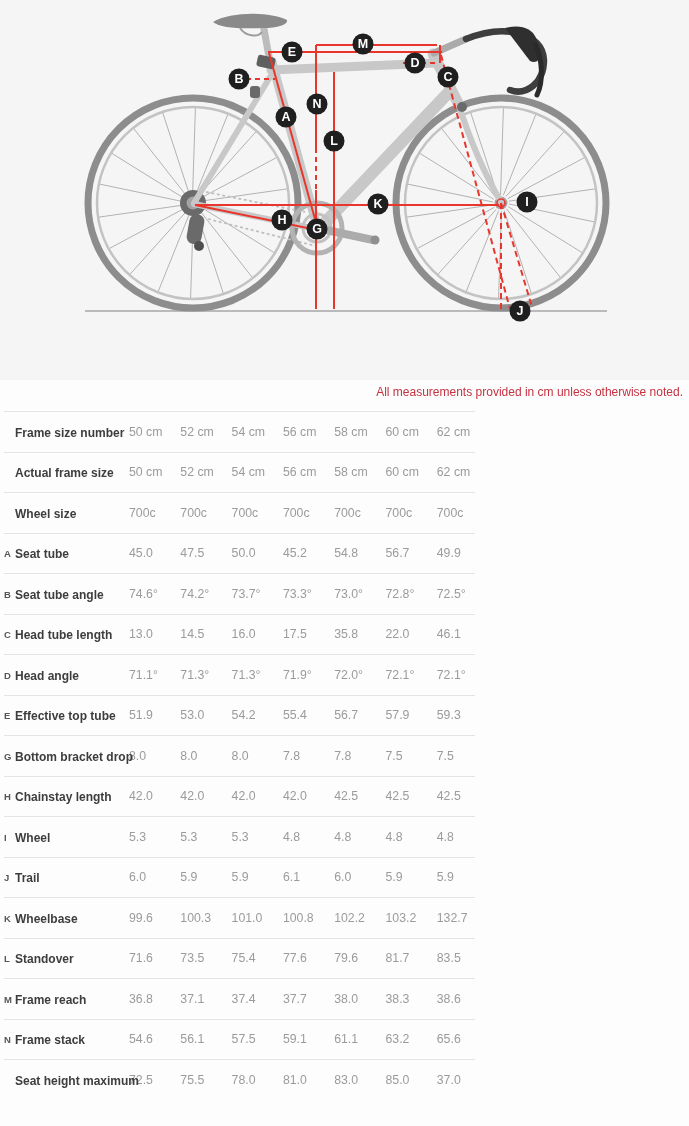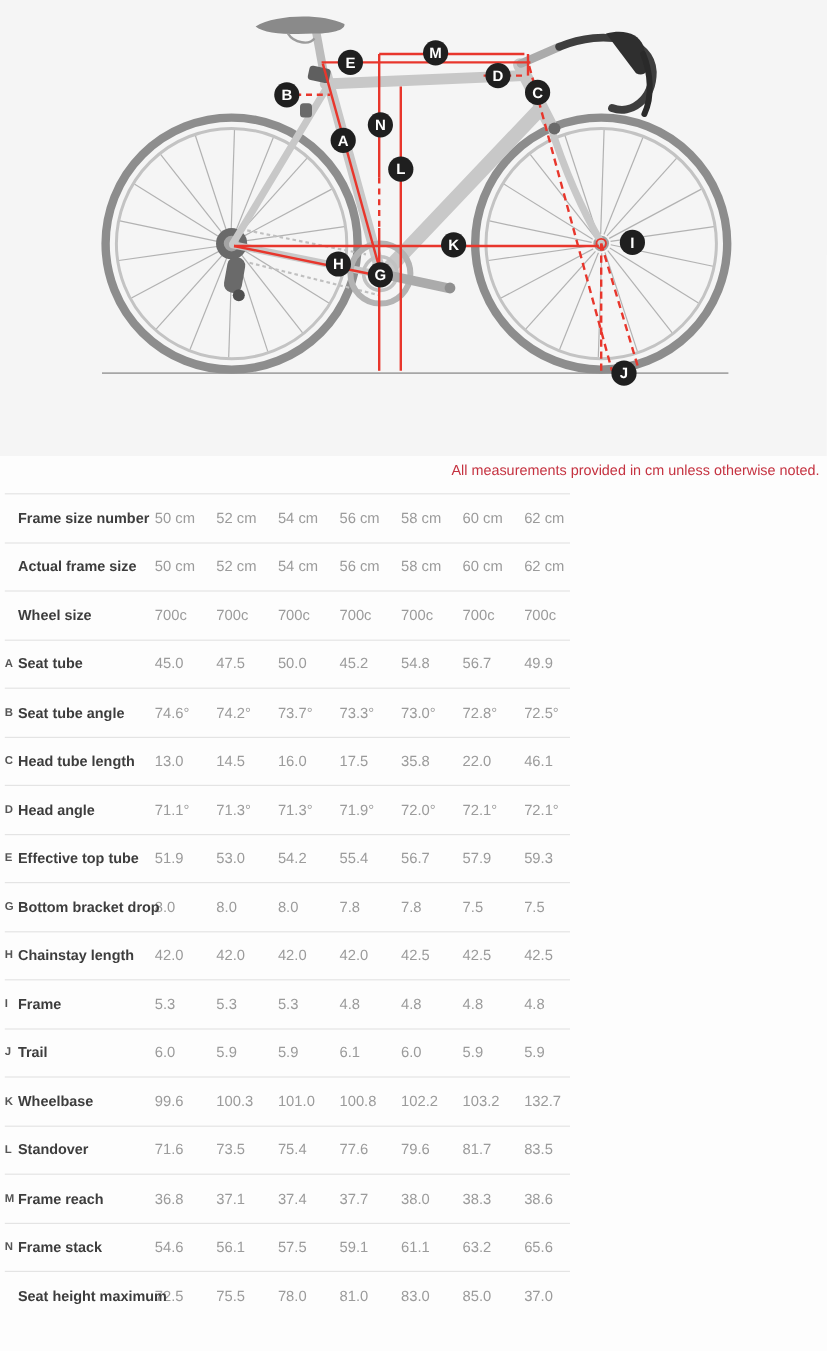--- a/index.html
+++ b/index.html
@@ -327,21 +327,21 @@
         <div class="cell-value">42.0</div>
         <div class="cell-value">42.0</div>
         <div class="cell-value">42.0</div>
         <div class="cell-value">42.5</div>
         <div class="cell-value">42.5</div>
         <div class="cell-value">42.5</div>
       </div>
       <div class="geo-row">
     <div class="label-cell">
       <span class="row-letter">I</span>
-      <span class="row-label">Frame</span>
+      <span class="row-label">Wheel</span>
     </div>
   <div class="cell-value">5.3</div>
         <div class="cell-value">5.3</div>
         <div class="cell-value">5.3</div>
         <div class="cell-value">4.8</div>
         <div class="cell-value">4.8</div>
         <div class="cell-value">4.8</div>
         <div class="cell-value">4.8</div>
       </div>
       <div class="geo-row">

